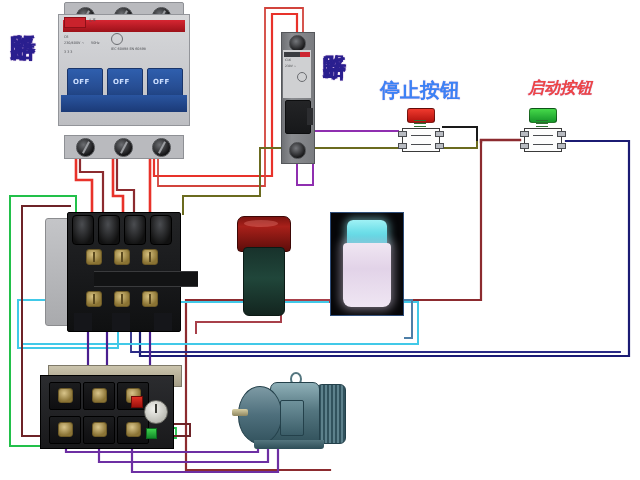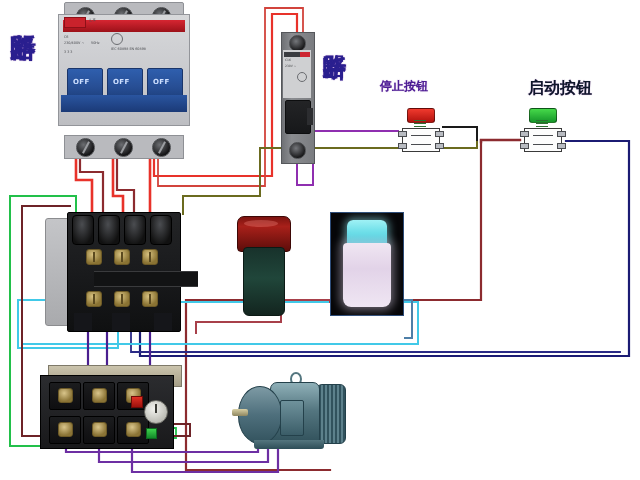--- a/index.html
+++ b/index.html
@@ -263,16 +263,16 @@
     <div class="fins"></div>
     <div class="frame"></div>
     <div class="bell"></div>
     <div class="box"></div>
     <div class="shaft"></div>
     <div class="feet"></div>
   </div>
 
   <div class="lbl vert" style="left:10px;top:14px;font-size:26px;">断路器</div>
   <div class="lbl vert" style="left:322px;top:36px;font-size:24px;">断路器</div>
-  <div class="lbl" style="left:380px;top:80px;font-size:12px;color:#4c1d95;">停止按钮</div>
-  <div class="lbl" style="left:528px;top:80px;font-size:16px;color:#0f172a;">启动按钮</div>
+  <div class="lbl" style="left:380px;top:80px;font-size:20px;color:#3b82f6;">停止按钮</div>
+  <div class="lbl" style="left:528px;top:80px;font-size:16px;color:#ef4444;font-style:italic;">启动按钮</div>
 
 </div>
 
 </body></html>

